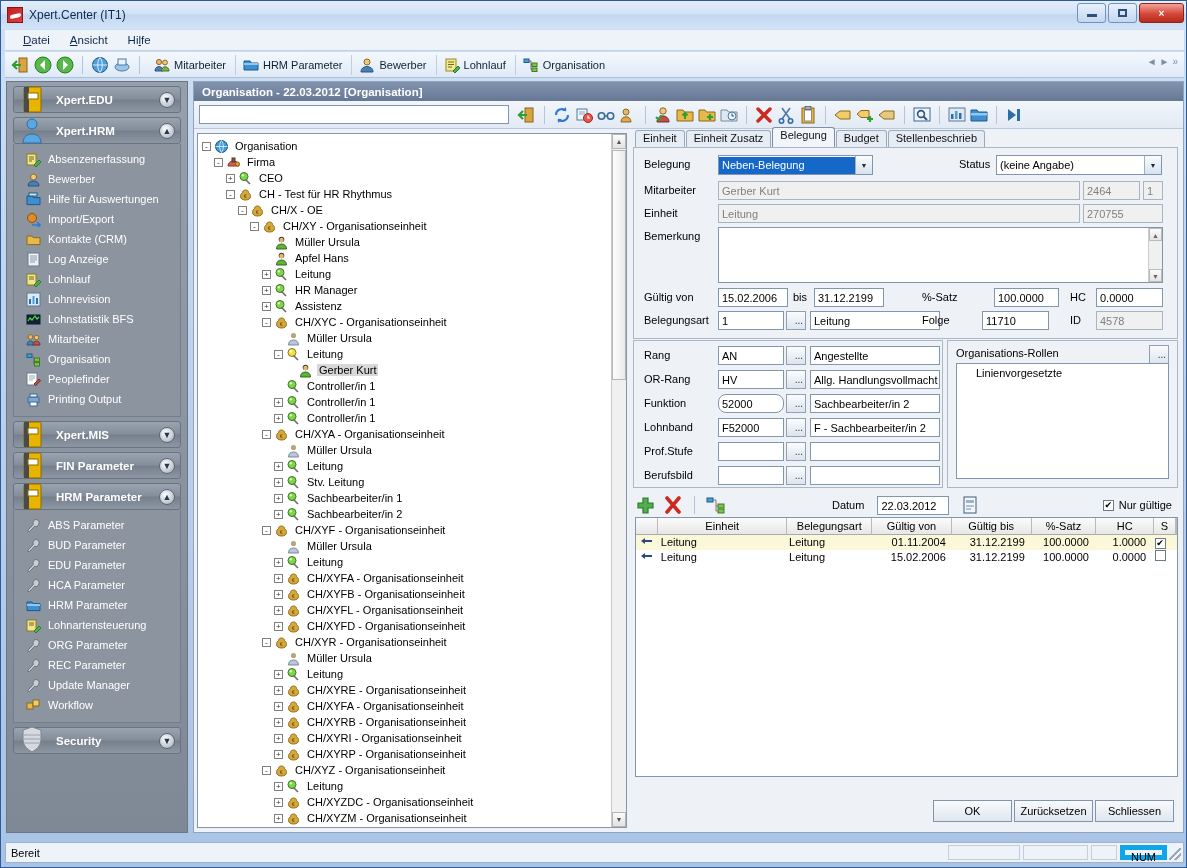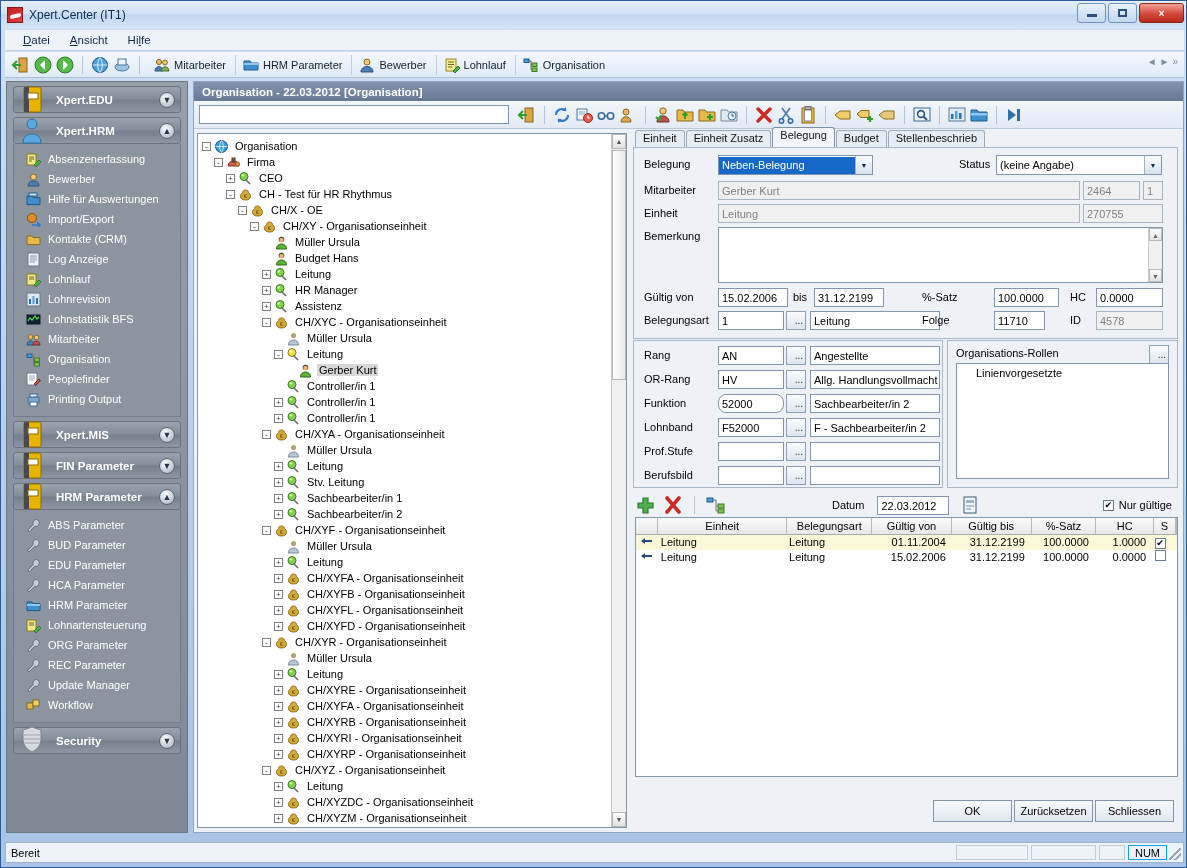--- a/index.html
+++ b/index.html
@@ -229,21 +229,21 @@
     background: #eef3fa; border: 1px solid #9fb2c9; display: flex; align-items: center;
     font-size: 11px; color: #000; padding-left: 5px;
   }
   .sb-cell { border: 1px solid #c3cedd; height: 15px; margin-left: 3px; }
   .grip {
     position: absolute; right: 2px; bottom: 2px; width: 12px; height: 12px;
     background:
       linear-gradient(135deg, transparent 45%, #9aa8bb 45%, #9aa8bb 55%, transparent 55%),
       linear-gradient(135deg, transparent 70%, #9aa8bb 70%, #9aa8bb 80%, transparent 80%);
   }
-  .num-box { border: 1px solid #0ea5e9; padding: 0 6px; height: 15px; line-height: 14px; margin-left: 3px; }
+  .num-box { border: 5px solid #0ea5e9; padding: 0 6px; height: 15px; line-height: 14px; margin-left: 3px; }
 </style>
 </head>
 <body>
 
 <div class="app">
 
   <div class="titlebar">
     <div class="title-icon"></div>
     <span class="title-text">Xpert.Center (IT1)</span>
     <div class="wbtns">
@@ -786,21 +786,21 @@
             <span class="tspacer"></span>
             <span class="tspacer"></span>
             <span class="tspacer"></span>
             <span class="tspacer"></span>
             <span class="tdots"></span>
             <span class="ticon"><svg width="15" height="15" viewBox="0 0 15 15">
                 <circle cx="7.5" cy="4.5" r="2.8" fill="#3a3a3a"></circle>
                 <circle cx="7.5" cy="5" r="2.2" fill="#e8b76a"></circle>
                 <path d="M2.5 14c0-3.2 2.2-5 5-5s5 1.8 5 5z" fill="#5fb23a" stroke="#2f6a18"></path>
               </svg></span>
-            <span class="tlabel">Budget Hans</span>
+            <span class="tlabel">Apfel Hans</span>
           </div>
           <div class="tnode">
             <span class="tspacer"></span>
             <span class="tspacer"></span>
             <span class="tspacer"></span>
             <span class="tspacer"></span>
             <span class="tspacer"></span>
             <span class="tbox">+</span>
             <span class="ticon"><svg width="15" height="15" viewBox="0 0 15 15">
                 <circle cx="6" cy="5.5" r="4" fill="#7ed44a" stroke="#3f7a22"></circle>
@@ -1362,21 +1362,21 @@
         <div style="position:absolute;left:288px;top:143px;" class="lbl">%-Satz</div>
         <div class="inp" style="position:absolute;left:360px;top:140px;width:65px;">100.0000</div>
         <div style="position:absolute;left:436px;top:143px;" class="lbl">HC</div>
         <div class="inp" style="position:absolute;left:462px;top:140px;width:67px;">0.0000</div>
 
         <div style="position:absolute;left:10px;top:166px;" class="lbl">Belegungsart</div>
         <div class="inp" style="position:absolute;left:84px;top:163px;width:66px;">1</div>
         <div class="dots-btn" style="position:absolute;left:152px;top:163px;">...</div>
         <div class="inp" style="position:absolute;left:176px;top:163px;width:130px;">Leitung</div>
         <div style="position:absolute;left:288px;top:166px;" class="lbl">Folge</div>
-        <div class="inp" style="position:absolute;left:360px;top:163px;width:51px;">11710</div>
+        <div class="inp" style="position:absolute;left:348px;top:163px;width:67px;">11710</div>
         <div style="position:absolute;left:436px;top:166px;" class="lbl">ID</div>
         <div class="inp ro" style="position:absolute;left:462px;top:163px;width:67px;">4578</div>
       </div>
 
       <div class="group" style="position:absolute;left:2px;top:213px;width:310px;height:148px;">
         <div style="position:absolute;left:10px;top:8px;" class="lbl">Rang</div>
         <div class="inp" style="position:absolute;left:84px;top:5px;width:66px;">AN</div>
         <div class="dots-btn" style="position:absolute;left:152px;top:5px;">...</div>
         <div class="inp" style="position:absolute;left:176px;top:5px;width:130px;">Angestellte</div>
 

